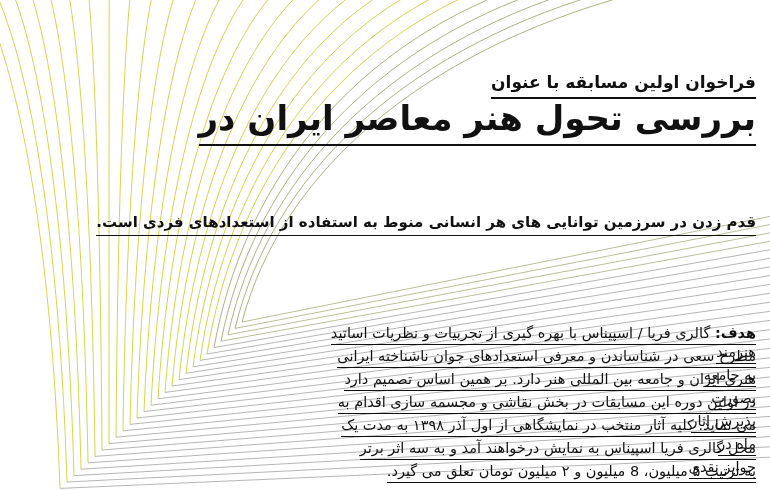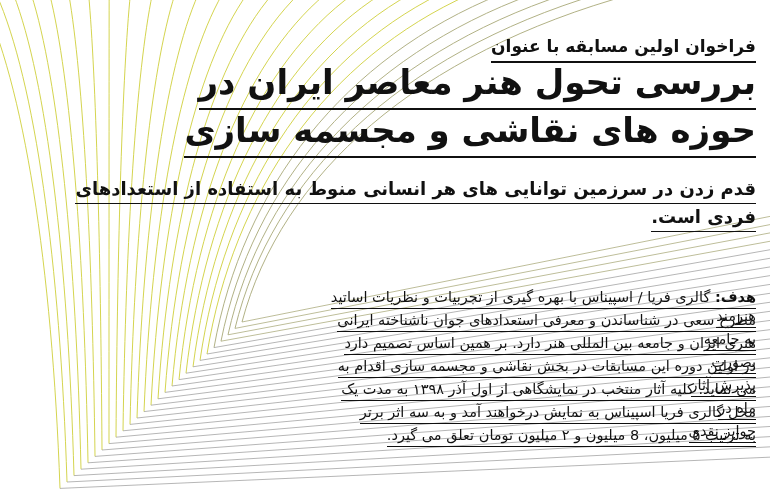--- a/index.html
+++ b/index.html
@@ -4,32 +4,32 @@
 <style>
   html,body{margin:0;padding:0;}
   body{
     width:770px;height:490px;position:relative;overflow:hidden;
     background:#ffffff;
     font-family:"DejaVu Sans", sans-serif;
     color:#111;
   }
   #poster{position:absolute;inset:0;width:770px;height:490px;}
   #string-art{position:absolute;left:0;top:0;z-index:0;}
-  .txt-layer{position:absolute;z-index:1;direction:rtl;text-align:right;}
+  .txt-layer{position:absolute;z-index:1;direction:rtl;text-align:right;margin-top:36px;}
   .u{border-bottom:1.6px solid #101010;padding-bottom:4px;}
   
   #kicker{top:36px;right:14px;font-size:17px;font-weight:bold;}
   #kicker .u{border-bottom-width:2px;padding-bottom:5px;}
   
   #title{top:62px;right:14px;font-weight:bold;}
   #title .line{height:48px;font-size:34px;line-height:40px;}
   #title .u{border-bottom-width:2.5px;padding-bottom:6px;}
   
   #intro{top:175px;right:14px;width:690px;font-weight:bold;}
-  #intro .line{height:29px;font-size:18px;line-height:28px;}
+  #intro .line{height:29px;font-size:15px;line-height:22px;}
   #intro .u{border-bottom-width:1.8px;padding-bottom:4px;}
   
   #bodytext{top:288px;right:14px;width:428px;}
   #bodytext .line{height:23px;font-size:14.5px;line-height:19px;}
   #bodytext .u{border-bottom-width:1px;padding-bottom:3px;}
   .b{font-weight:bold;}
 </style>
 </head>
 <body>
 
@@ -91,21 +91,20 @@
       <line x1="67" y1="482" x2="772" y2="446.75" stroke="#9e9e9e" stroke-width="1" opacity="0.75"></line>
       <line x1="60" y1="488.4" x2="772" y2="457.07199999999995" stroke="#9e9e9e" stroke-width="1" opacity="0.75"></line>
     </svg>
 
   <div class="txt-layer" id="kicker">
     <span class="u">فراخوان اولین مسابقه با عنوان</span>
   </div>
 
   <div class="txt-layer" id="title">
     <div class="line"><span class="u">بررسی تحول هنر معاصر ایران در</span></div>
-    <div class="line"><span class="u">حوزه های نقاشی و مجسمه سازی</span></div>
   </div>
 
   <div class="txt-layer" id="intro">
     <div class="line"><span class="u">قدم زدن در سرزمین توانایی های هر انسانی منوط به استفاده از استعدادهای فردی است.</span></div>
   </div>
 
   <div class="txt-layer" id="bodytext">
     <div class="line">
       <span class="u"><span class="b">هدف:</span> <span>گالری فریا / اسپیناس با بهره گیری از تجربیات و نظریات اساتید هنرمند</span></span>
     </div>

